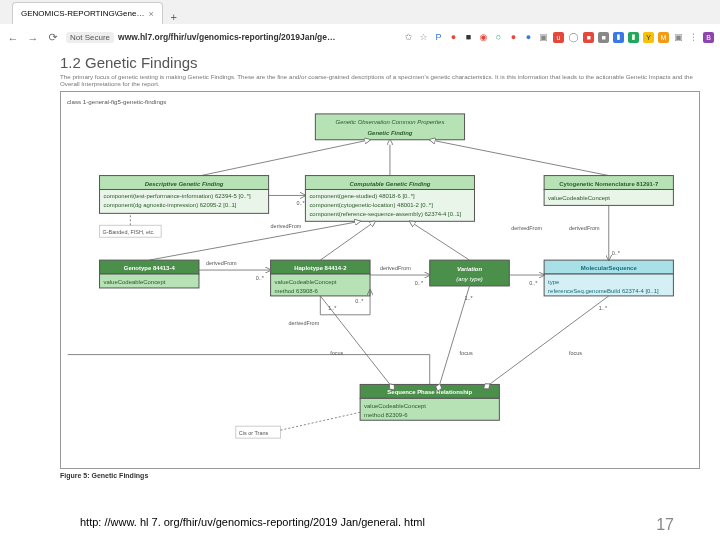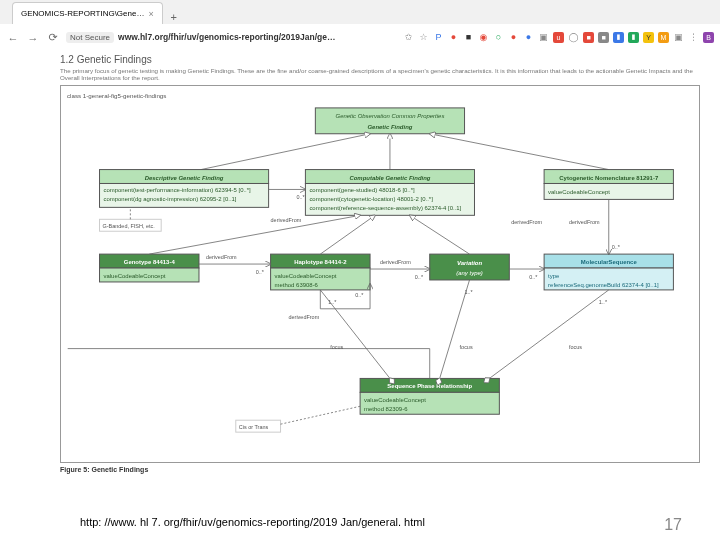--- a/index.html
+++ b/index.html
@@ -13,40 +13,40 @@
   .nav-btn { width: 14px; height: 14px; color: #666; font-size: 11px; display: flex; align-items: center; justify-content: center; }
   .url-box { flex: 0 0 auto; display: flex; align-items: center; gap: 4px; font-size: 8.5px; color: #555; }
   .notsecure { background: #eee; border-radius: 3px; padding: 1px 4px; font-size: 8px; color: #555; }
   .url { font-size: 8.5px; color: #333; font-weight: bold; }
   .addr-icons { display: flex; gap: 4px; margin-left: auto; }
   .addr-icons .ic { width: 11px; height: 11px; font-size: 9px; display: flex; align-items: center; justify-content: center; }
   .star { color: #888; } .p { color: #3b78e7; } .dot-red { color:#e4483a;} .dot-blk{color:#333;} .dot-grn{color:#22a85a;} .dot-blu{color:#3b78e7;} .dot-gry{color:#888;}
   .icbox { width:11px;height:11px;border-radius:2px;display:flex;align-items:center;justify-content:center;font-size:7px;color:#fff;}
   .icbox.red{background:#e4483a;} .icbox.blu{background:#3b78e7;} .icbox.grn{background:#22a85a;} .icbox.org{background:#f39c12;} .icbox.gry{background:#888;} .icbox.ylw{background:#f4c20d;color:#333;} .icbox.prp{background:#8e44ad;}
   .content { padding: 4px 20px 0 60px; font-size: 8px; color: #333; }
-  .sect-title { font-size: 10px; color: #555; margin-bottom: 2px; }
+  .sect-title { font-size: 15px; color: #555; margin-bottom: 2px; }
   .sect-desc { font-size: 6.2px; color: #777; line-height: 1.2; margin-bottom: 3px; }
   .diagram-box { border: 1px solid #999; padding: 4px; background: #fff; position: relative; height: 378px; }
   .caption { font-size: 6.2px; color: #555; margin: 2px 0; }
   svg { width: 100%; height: 100%; }
   .umlbox { stroke: #555; stroke-width: 1; }
   .umlhead { fill: #b6e2b6; }
   .umlhead-dk { fill: #4a8f4a; }
   .umlhead-cy { fill: #a8e0e8; }
   .umlbody { fill: #e8f5e8; }
   .umlbody-dk { fill: #b6e2b6; }
   .umlbody-cy { fill: #d4f0f4; }
   .umltxt { font-size: 6px; fill: #2a5a2a; font-family: Arial; }
   .umltxt-b { font-weight: bold; }
   .umltxt-i { font-style: italic; }
   .umltxt-w { fill: #fff; }
   .umltxt-cy { fill: #1a6a7a; }
   .rel { stroke: #666; stroke-width: 0.8; fill: none; }
   .reltxt { font-size: 5.5px; fill: #555; font-family: Arial; }
-  .footer { position: absolute; bottom: 4px; left: 0; right: 8px; display: flex; justify-content: space-between; padding: 2px 30px 2px 80px; font-size: 11px; }
+  .footer { position: absolute; bottom: 4px; left: 0; right: 16px; display: flex; justify-content: space-between; padding: 2px 30px 2px 80px; font-size: 11px; }
   .pagenum { color: #888; font-size: 16px; }
 </style>
 </head>
 <body>
 
 <div class="browser-chrome">
   <div class="tab-bar">
     <div class="tab">
       <span>GENOMICS-REPORTING\Gene…</span>
       <span class="x">×</span>

